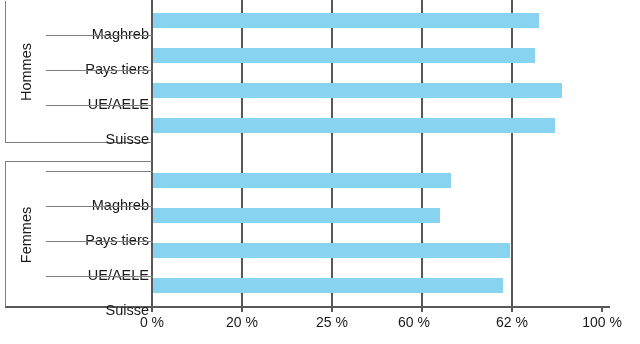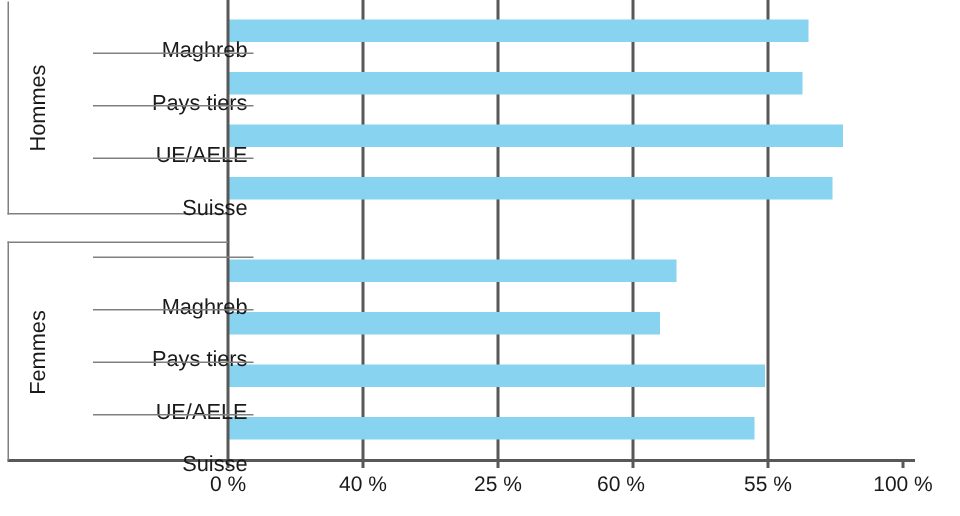--- a/index.html
+++ b/index.html
@@ -95,21 +95,21 @@
   }
   .group-title span {
     transform: rotate(-90deg);
     font-size: 14.5px;
     white-space: nowrap;
     color: #1a1a1a;
   }
 
   .cat-row {
     position: absolute;
-    left: 56px;
+    left: 40px;
     width: 107px;
     height: 44px;
     box-sizing: border-box;
     border-top: 1.5px solid #808080;
   }
   .cat-row.first { border-top: none; }
   .cat-label {
     position: absolute;
     right: 4px;
     bottom: 1px;
@@ -127,27 +127,27 @@
   <div id="grid-layer">
       <div class="gridline" style="left: 241.25px;"></div>
       <div class="gridline" style="left: 331.25px;"></div>
       <div class="gridline" style="left: 421.25px;"></div>
       <div class="gridline" style="left: 511.25px;"></div>
     </div>
   <div id="tick-layer">
       <div class="tick" style="left: 151.25px;"></div>
       <div class="tick-label" style="left: 152px;">0 %</div>
       <div class="tick" style="left: 241.25px;"></div>
-      <div class="tick-label" style="left: 242px;">40 %</div>
+      <div class="tick-label" style="left: 242px;">20 %</div>
       <div class="tick" style="left: 331.25px;"></div>
       <div class="tick-label" style="left: 332px;">25 %</div>
       <div class="tick" style="left: 421.25px;"></div>
       <div class="tick-label" style="left: 414px;">60 %</div>
       <div class="tick" style="left: 511.25px;"></div>
-      <div class="tick-label" style="left: 512px;">55 %</div>
+      <div class="tick-label" style="left: 512px;">62 %</div>
       <div class="tick" style="left: 601.25px;"></div>
       <div class="tick-label" style="left: 602px; text-align: right;">100 %</div>
     </div>
 
   <div id="bars-layer">
       <div class="bar" style="left: 152px; top: 13px; width: 387px; background: rgb(135, 211, 240);"></div>
       <div class="bar" style="left: 152px; top: 48px; width: 382.5px; background: rgb(135, 211, 240);"></div>
       <div class="bar" style="left: 152px; top: 83px; width: 409.5px; background: rgb(135, 211, 240);"></div>
       <div class="bar" style="left: 152px; top: 118px; width: 402.75px; background: rgb(135, 211, 240);"></div>
       <div class="bar" style="left: 152px; top: 173px; width: 299.25px; background: rgb(135, 211, 240);"></div>

